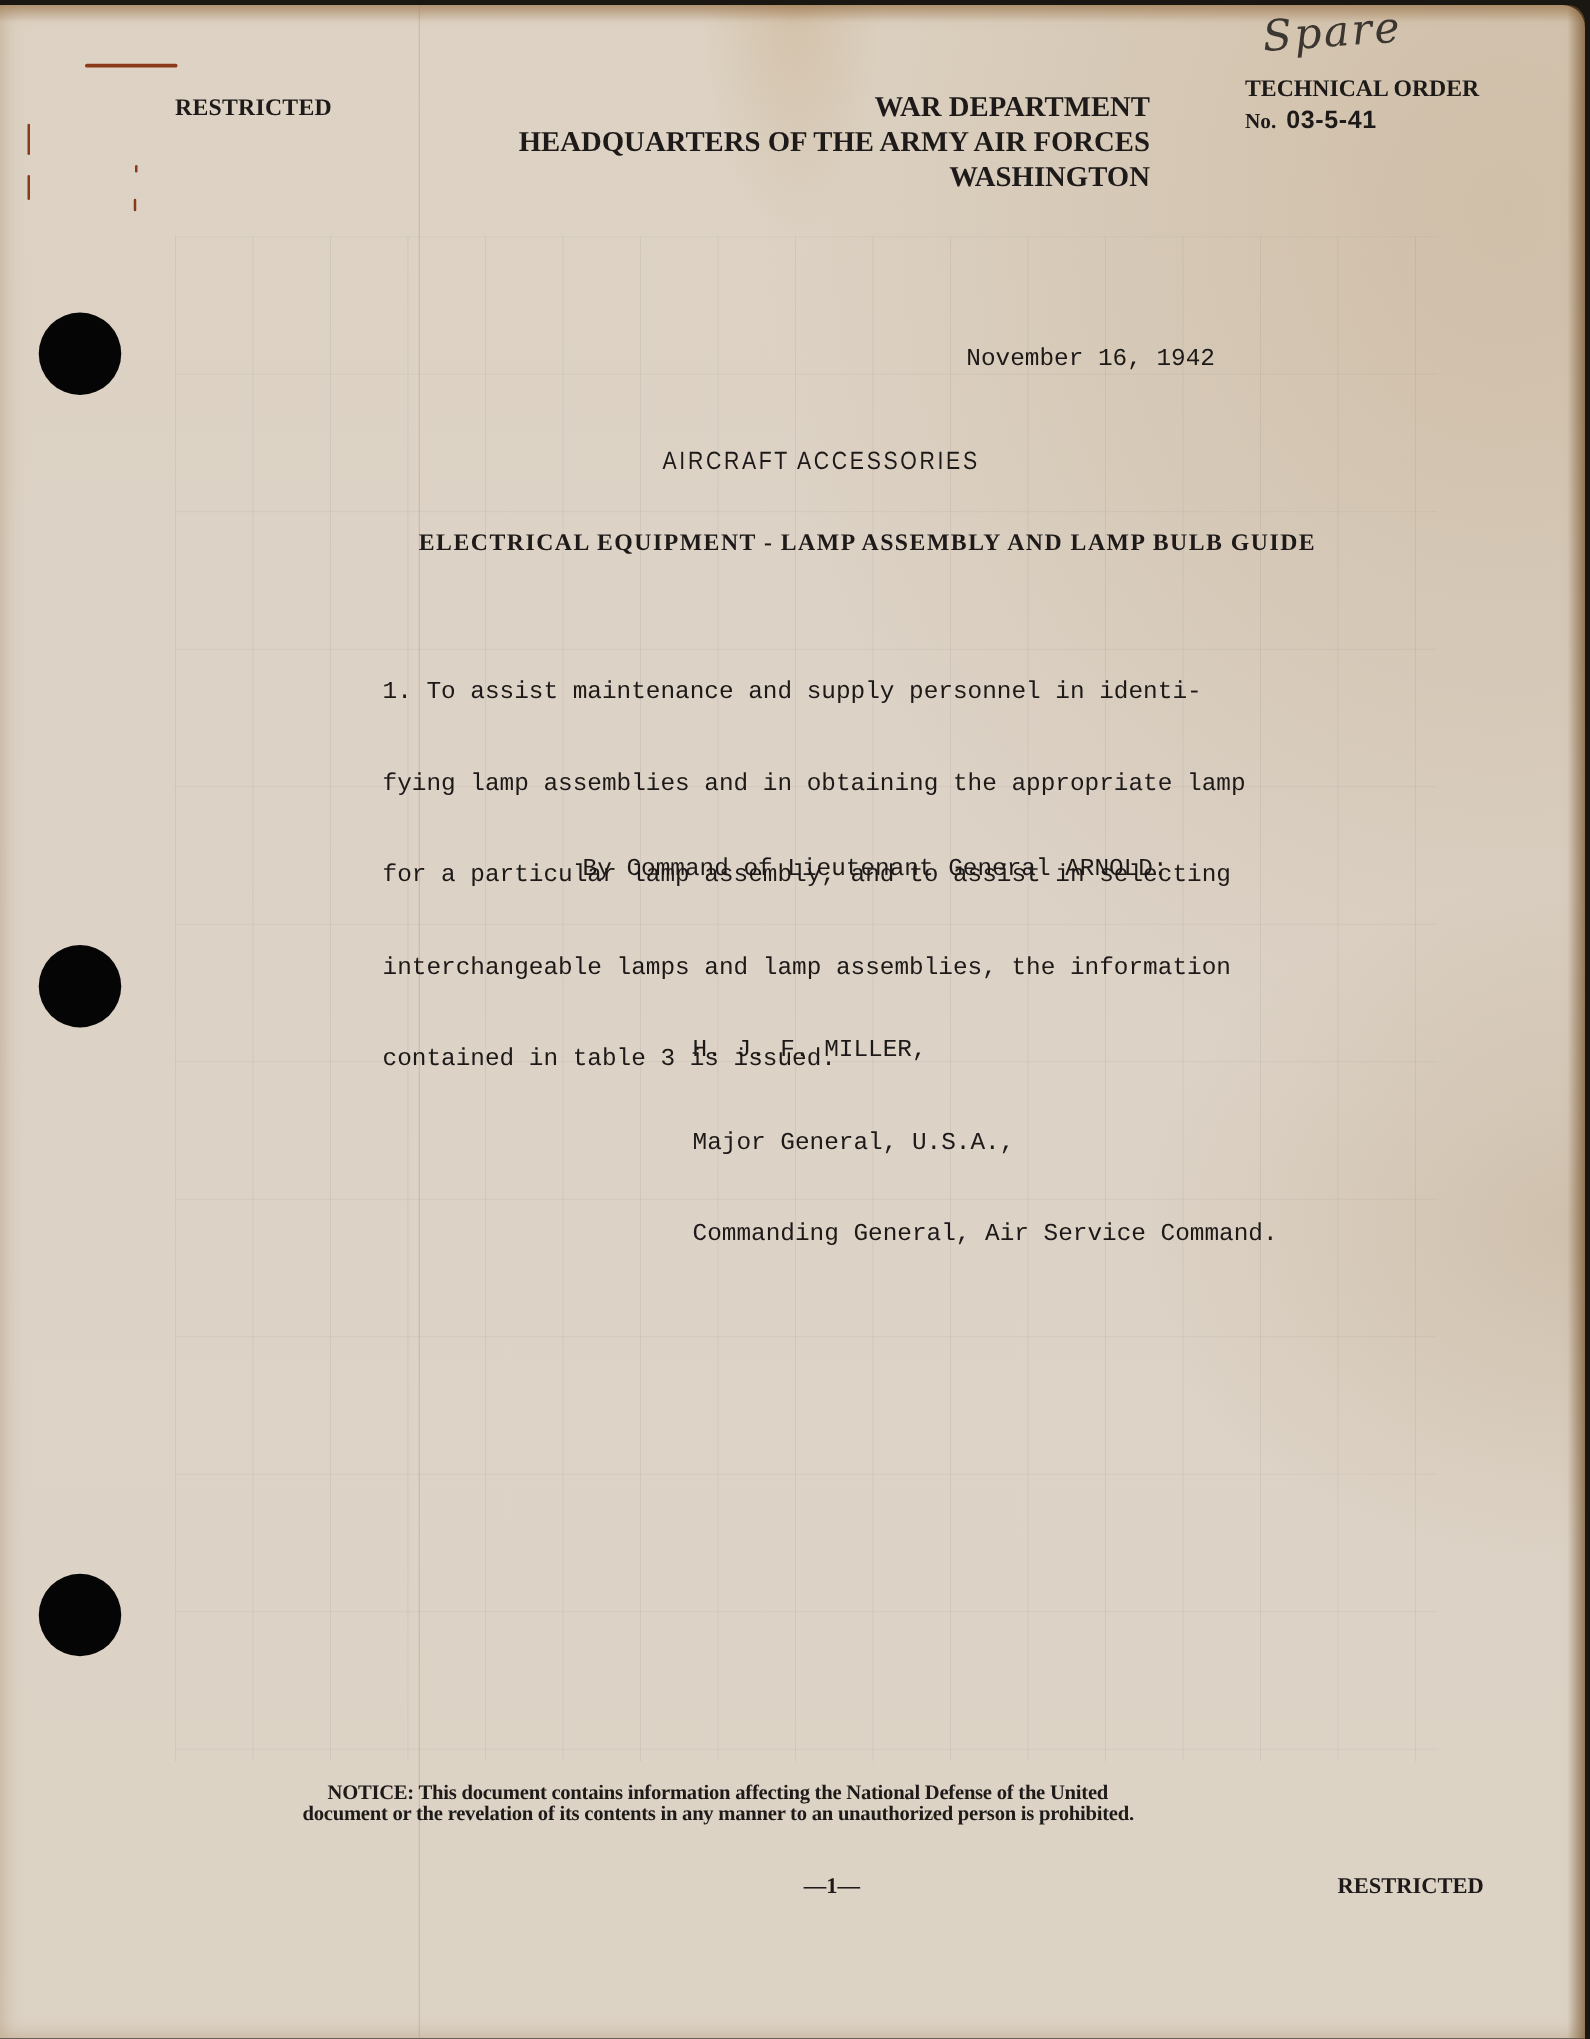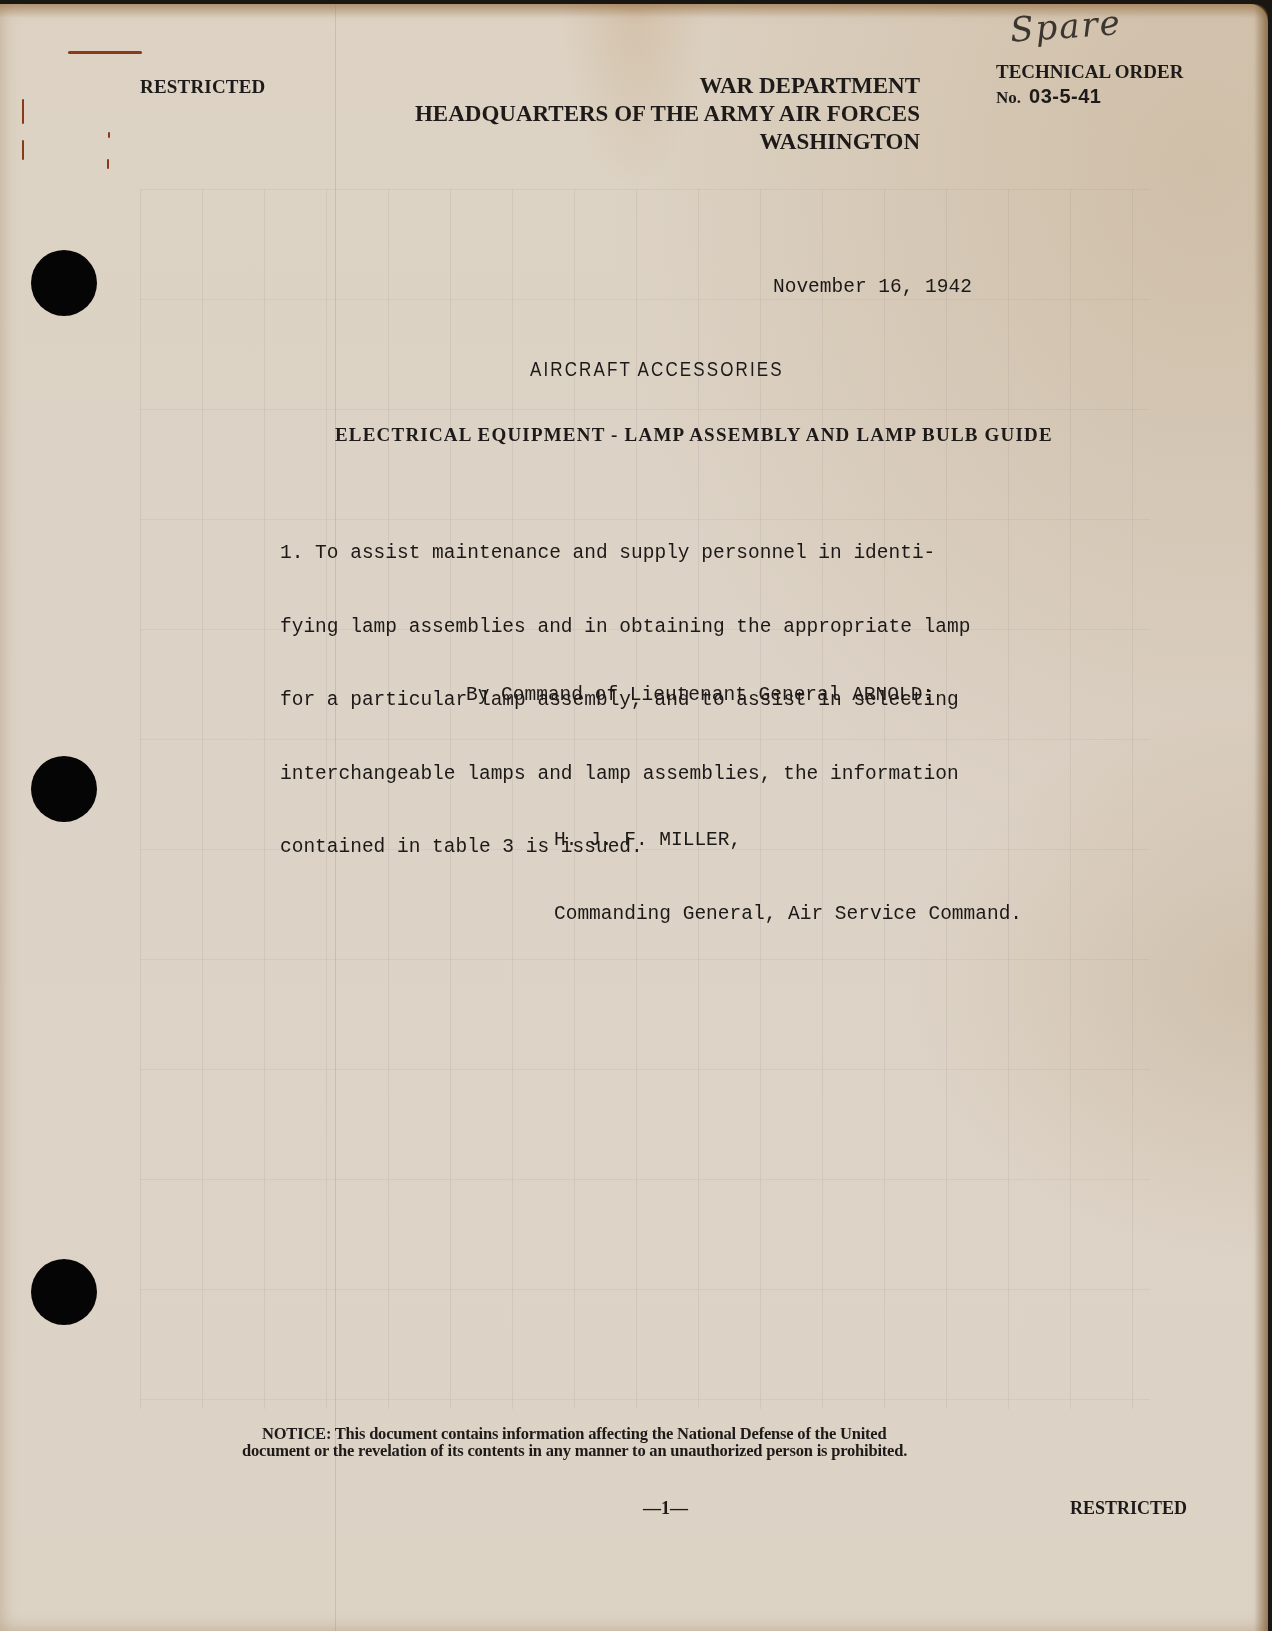--- a/index.html
+++ b/index.html
@@ -160,21 +160,21 @@
       left: 325px;
       top: 420px;
       font-family: "Liberation Serif", serif;
       font-size: 19px;
       letter-spacing: 1.2px;
       font-weight: bold;
       margin-left: 10px;
     }
     .para {
       position: absolute;
-      left: 280px;
+      left: 306px;
       top: 488px;
       line-height: 24.5px;
     }
     .command {
       position: absolute;
       left: 466px;
       top: 680px;
     }
     .sig {
       position: absolute;
@@ -256,20 +256,21 @@
     <div>fying lamp assemblies and in obtaining the appropriate lamp</div>
     <div>for a particular lamp assembly, and to assist in selecting</div>
     <div>interchangeable lamps and lamp assemblies, the information</div>
     <div>contained in table 3 is issued.</div>
   </div>
 
   <div class="typed command">By Command of Lieutenant General ARNOLD:</div>
 
   <div class="typed sig">
     <div>H. J. F. MILLER,</div>
+    <div>Major General, U.S.A.,</div>
     <div>Commanding General, Air Service Command.</div>
   </div>
 
   <div class="notice">
     <span class="line line1">NOTICE:  This document contains information affecting the National Defense of the United</span>
     <span class="line">document or the revelation of its contents in any manner to an unauthorized person is prohibited.</span>
   </div>
 
   <div class="page-number">—1—</div>
   <div class="ftr-restricted">RESTRICTED</div>

